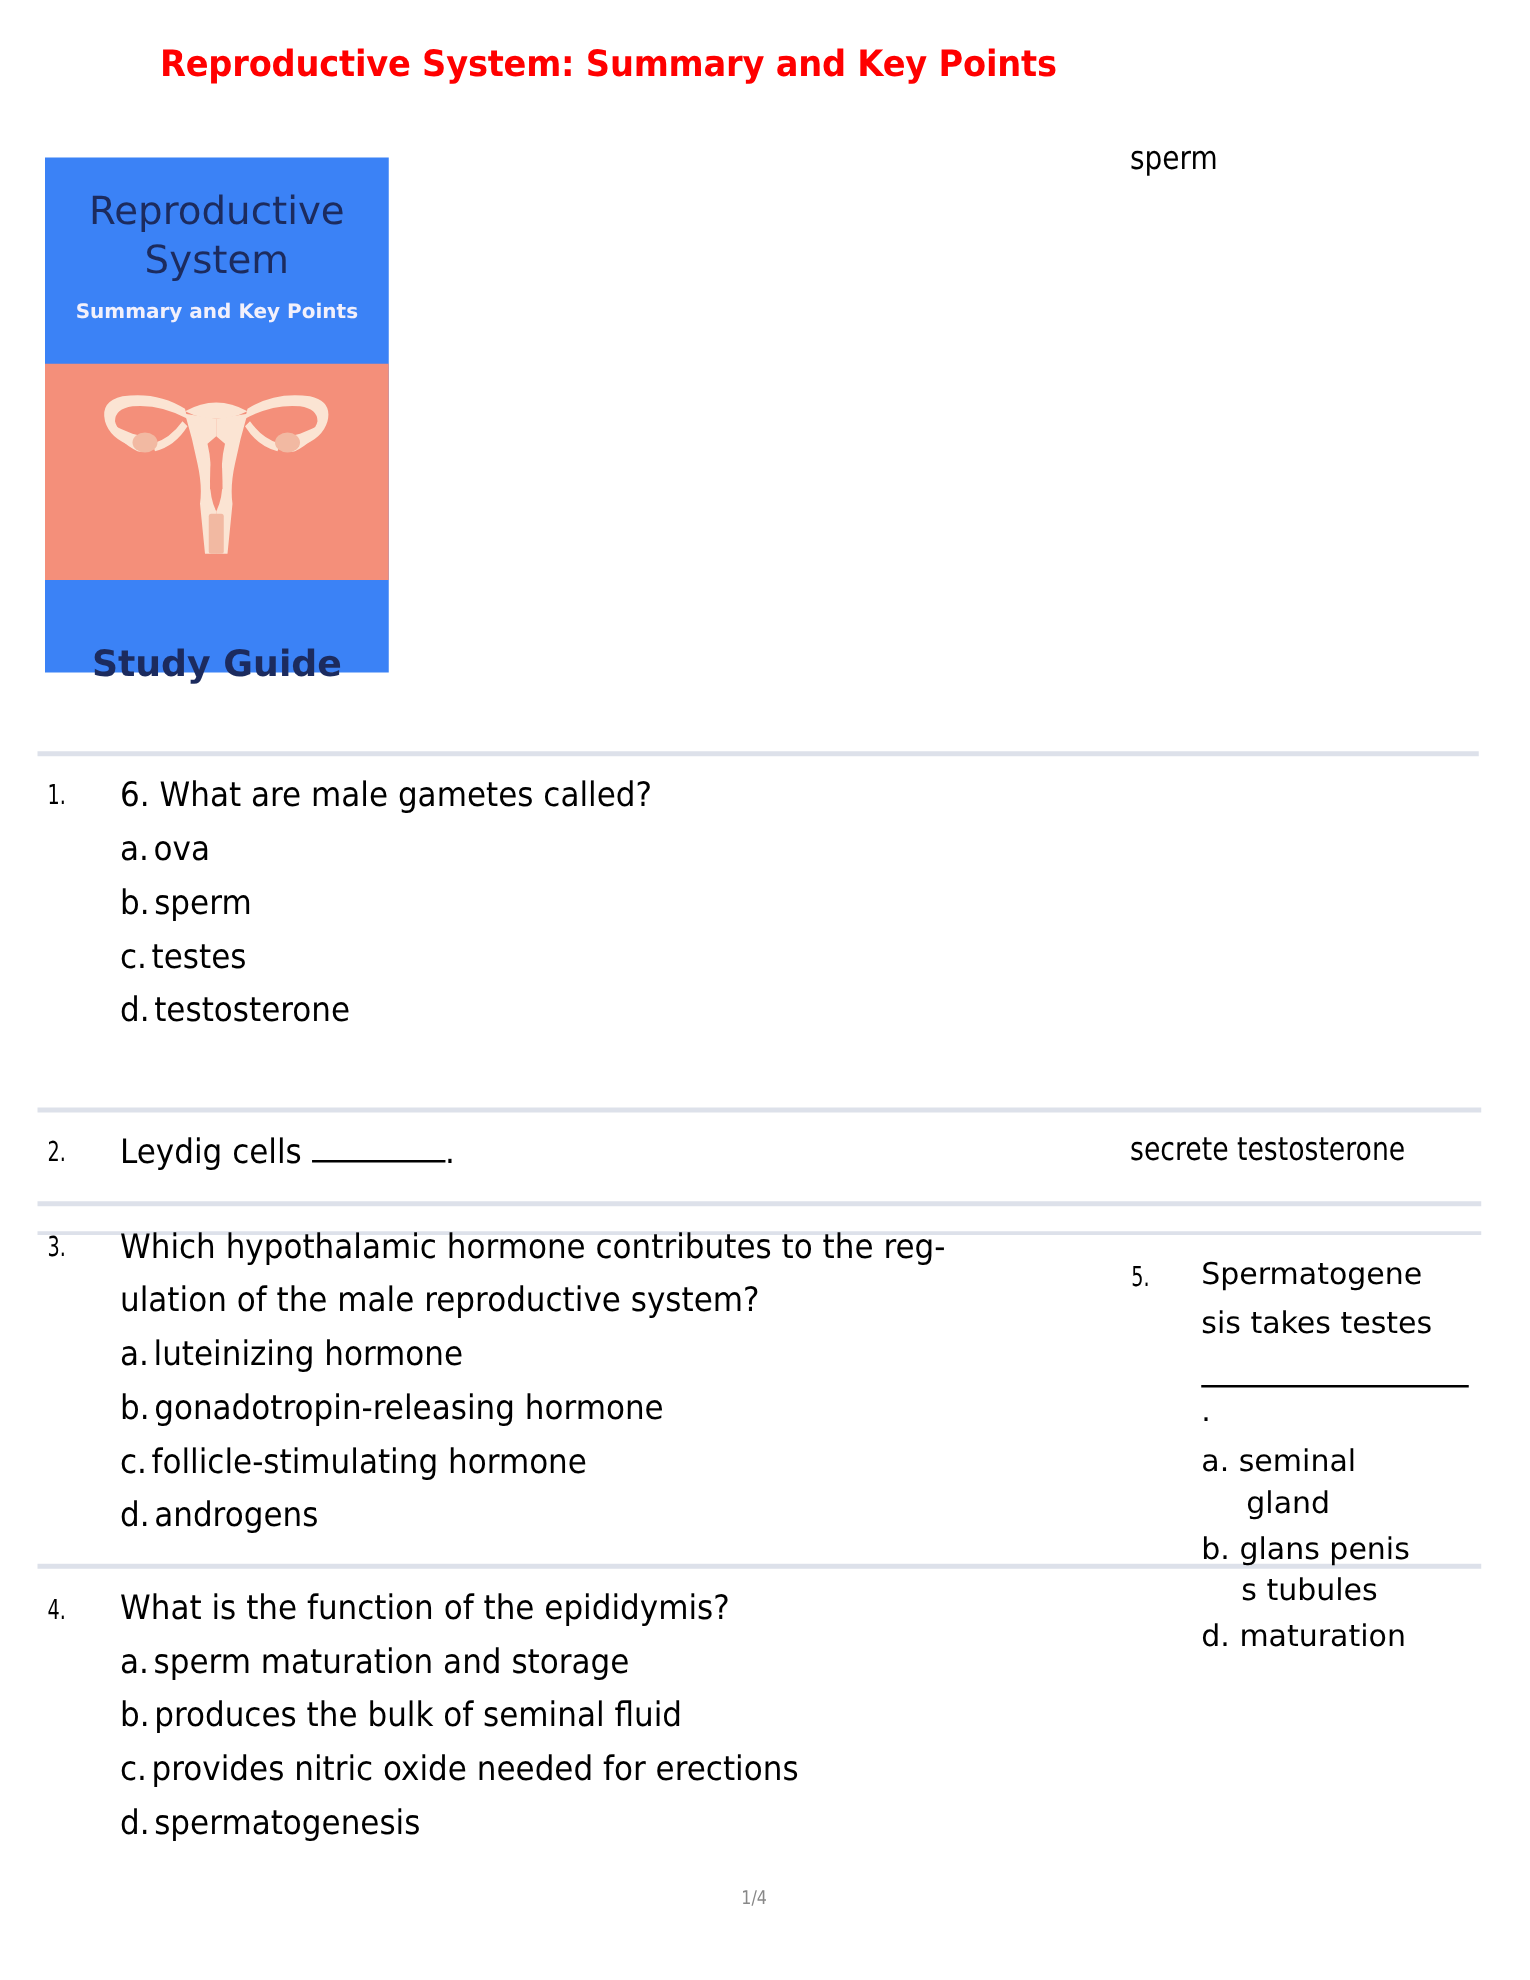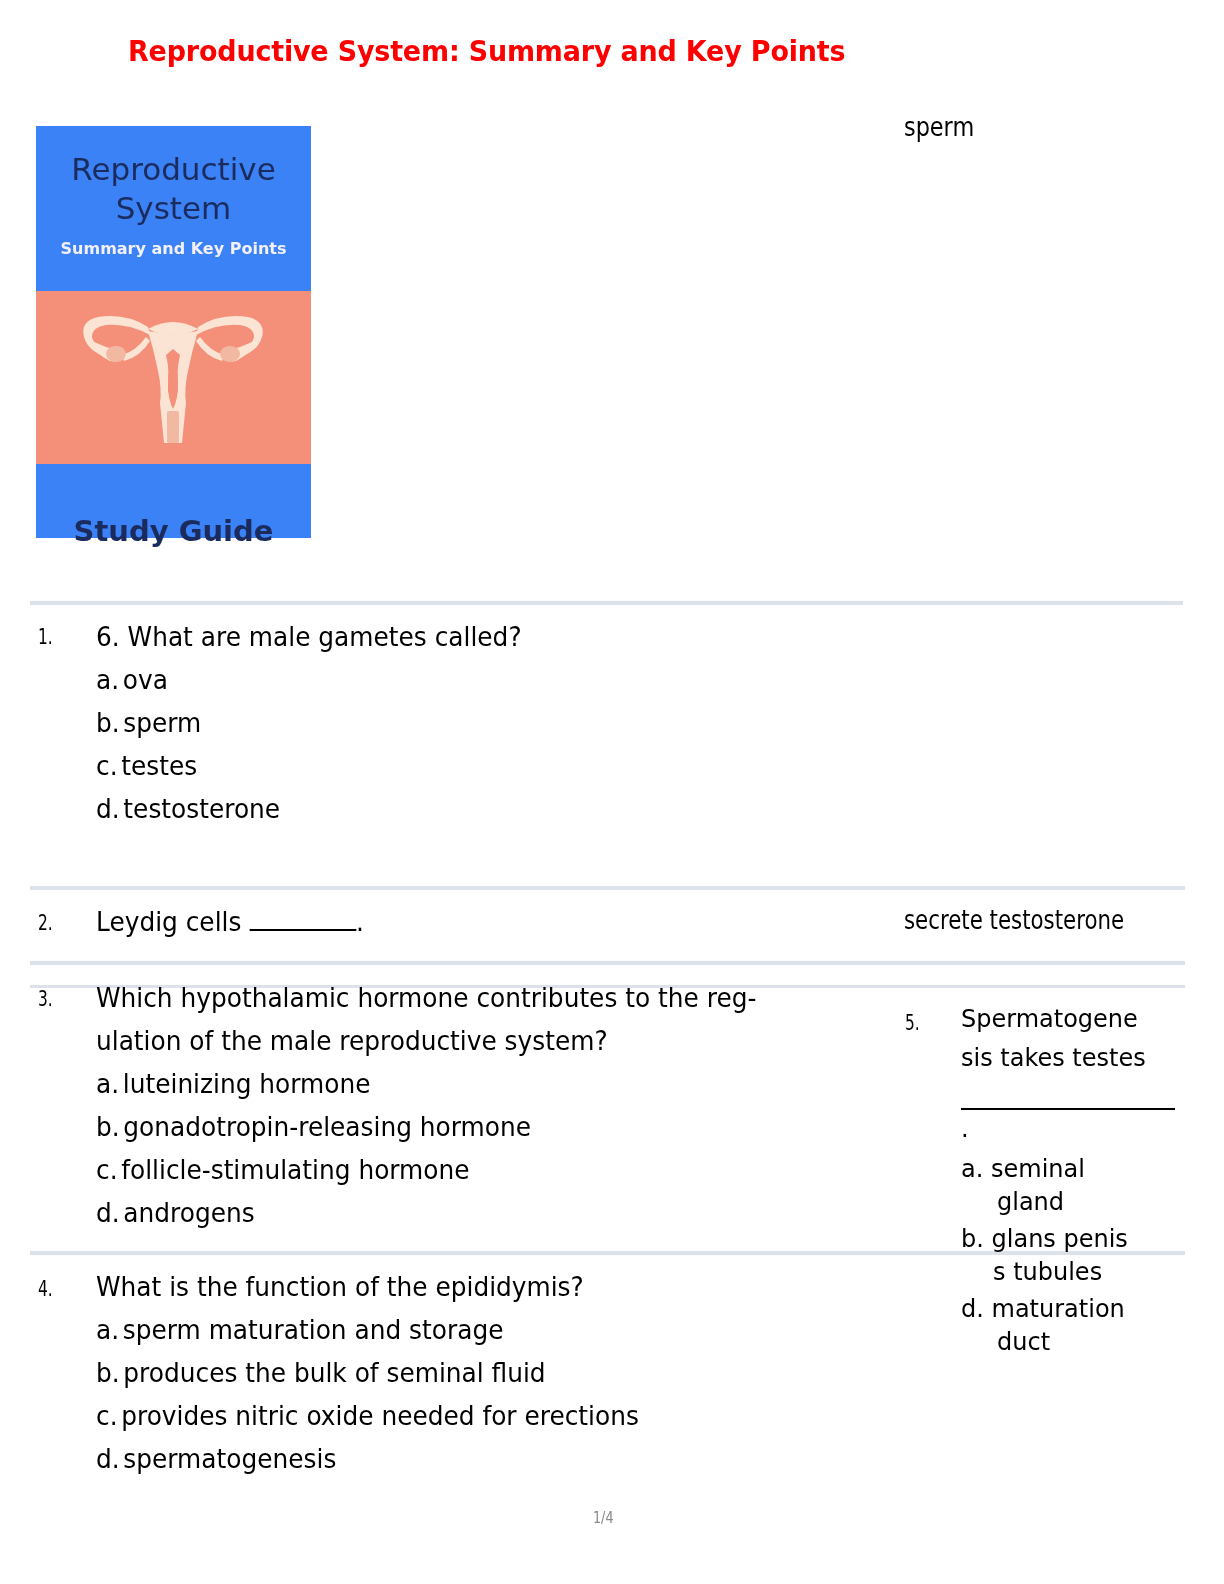--- a/index.html
+++ b/index.html
@@ -255,16 +255,15 @@
 <div class="q5">
   <span class="line">Spermatogene</span>
   <span class="line">sis takes testes</span>
   <span class="blank5"></span>
   <span class="line">.</span>
   <span class="opt"><span>a.</span> <span>seminal</span></span>
   <span class="cont">gland</span>
   <span class="opt"><span>b.</span> <span>glans penis</span></span>
   <span class="cont" style="padding-left:32px;">s  tubules</span>
   <span class="opt"><span>d.</span> <span>maturation</span></span>
-  <span class="cont">duct</span>
 </div>
 
 <div class="page-num">1/4</div>
 
 </body></html>

